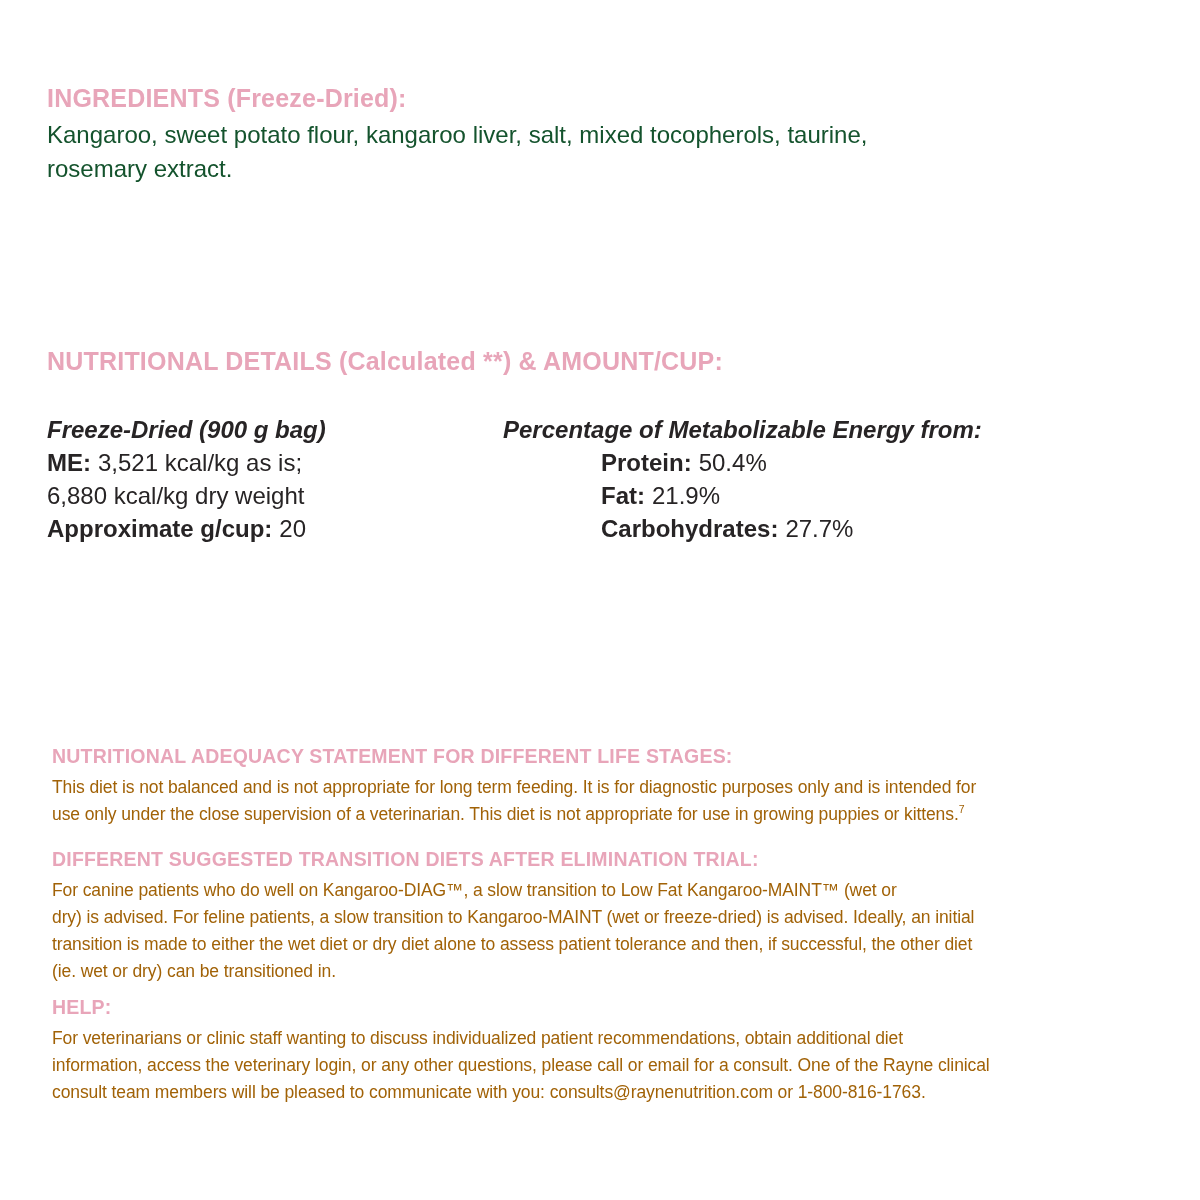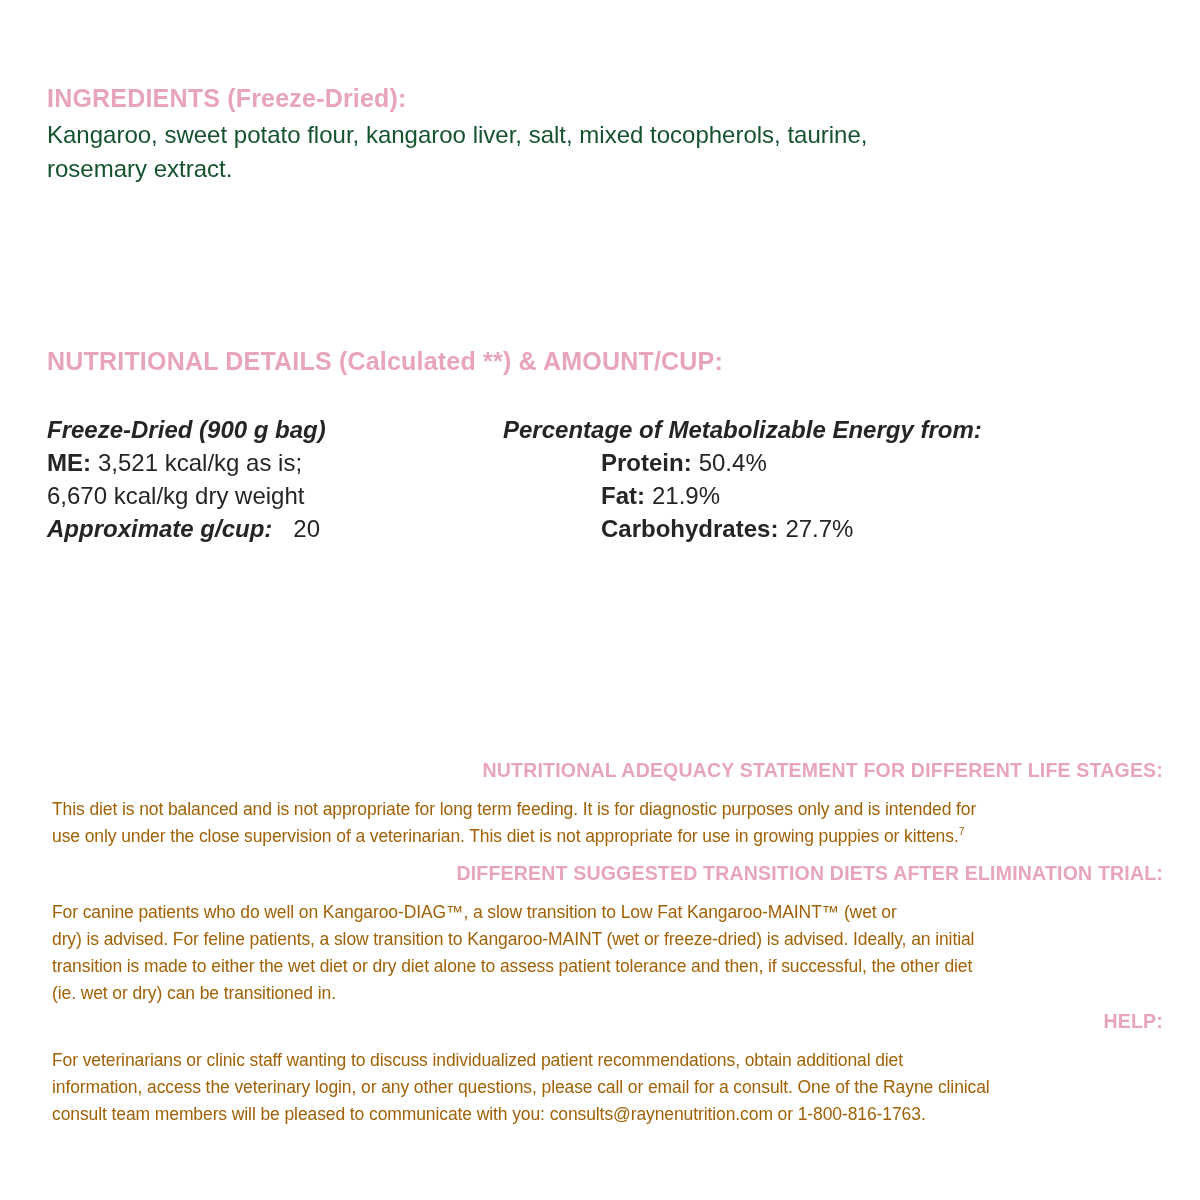--- a/index.html
+++ b/index.html
@@ -53,38 +53,37 @@
     line-height: 33px;
     color: #272425;
   }
   .col-left  { position: absolute; left: 0;     top: 0; width: 405px; }
   .col-right { position: absolute; left: 408px; top: 0; width: 600px; margin-left: 48px; }
   .col-title {
     font-weight: bold;
     font-style: italic;
   }
   .lbl        { font-weight: bold; margin-right: 7px; }
-  .lbl-italic { font-weight: bold; font-style: italic; margin-right: 21px; }
+  .lbl-italic { font-weight: bold; margin-right: 7px; }
   .col-right .energy-item { padding-left: 98px; }
 
   
   .lower-section {
     position: absolute;
     left: 52px;
     width: 1125px;
   }
   #adequacy   { top: 745px; }
   #transition { top: 848px; }
   #help       { top: 996px; }
   .lower-heading {
-    margin: 14px;
+    margin: 0;
     font-size: 19.5px;
     font-weight: bold;
     letter-spacing: 0.2px;
-    text-align: right;
   }
   .lower-body {
     margin: 6px 0 0 0;
     font-size: 17.5px;
     line-height: 27px;
     letter-spacing: -0.1px;
     white-space: pre-line;
     color: #a16207;
   }
   .lower-body sup {
@@ -103,21 +102,21 @@
 rosemary extract.</p>
   </section>
 
   <h2 id="nutrition-heading" class="top-heading pink">NUTRITIONAL DETAILS (Calculated **) &amp; AMOUNT/CUP:</h2>
 
   <div id="columns">
 
     <div class="col-left">
       <div class="col-title">Freeze-Dried (900 g bag)</div>
       <div><span class="lbl">ME:</span><span>3,521 kcal/kg as is;</span></div>
-      <div><span>6,670 kcal/kg dry weight</span></div>
+      <div><span>6,880 kcal/kg dry weight</span></div>
       <div><span class="lbl-italic">Approximate g/cup:</span><span>20</span></div>
     </div>
 
     <div class="col-right">
       <div class="col-title">Percentage of Metabolizable Energy from:</div>
       <div class="energy-item"><span class="lbl">Protein:</span><span>50.4%</span></div>
       <div class="energy-item"><span class="lbl">Fat:</span><span>21.9%</span></div>
       <div class="energy-item"><span class="lbl">Carbohydrates:</span><span>27.7%</span></div>
     </div>
 

